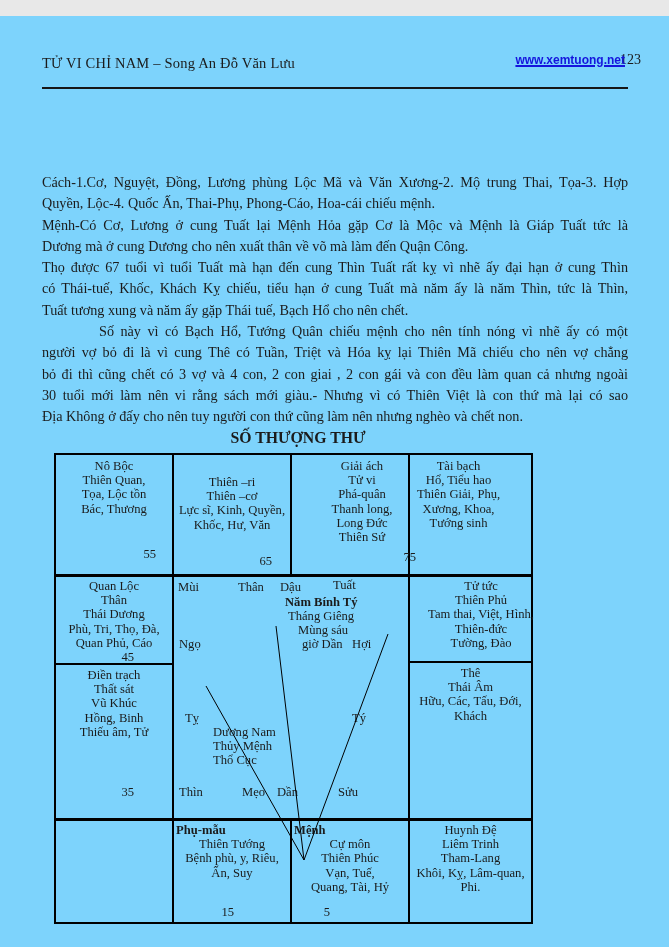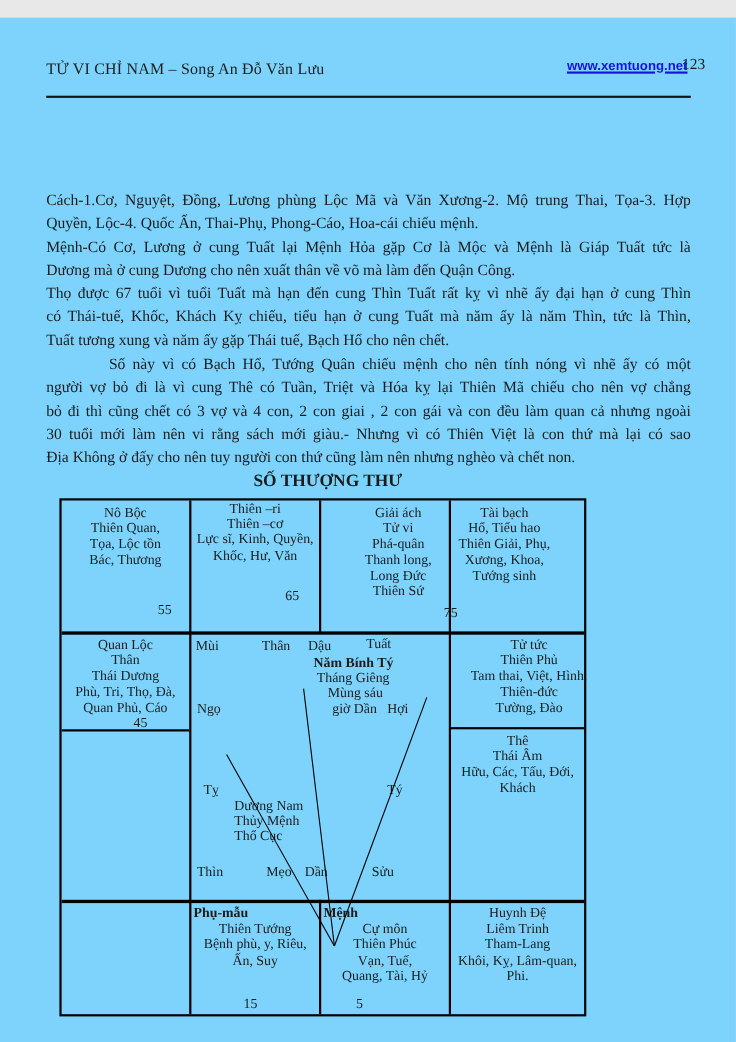--- a/index.html
+++ b/index.html
@@ -32,21 +32,21 @@
   .v2b{left:234px;top:363px;width:2px;height:104px;}
   .v3{left:352px;top:0;width:2px;height:467px;}
   .h1{left:0;top:119px;width:475px;height:3px;}
   .h2{left:0;top:363px;width:475px;height:3px;}
   .h3{left:0;top:208px;width:116px;height:2px;}
   .h4{left:353px;top:206px;width:122px;height:2px;}
 
   .cell{position:absolute;text-align:center;}
   .cell div{white-space:nowrap;}
   .c-noboc{left:0;top:4px;width:116px;}
-  .c-thiendi{left:118px;top:0;width:116px;}
+  .c-thiendi{left:118px;top:20px;width:116px;}
   .c-giaiach{left:236px;top:4px;width:140px;}
   .c-taibach{left:354px;top:4px;width:97px;}
   .c-quanloc{left:0;top:124px;width:116px;}
   .c-dientrach{left:0;top:213px;width:116px;}
   .c-tutuc{left:354px;top:124px;width:142px;}
   .c-the{left:354px;top:211px;width:121px;}
   .c-phucduc{left:0;top:368px;width:116px;height:97px;}
   .c-phumau{left:118px;top:368px;width:116px;height:97px;}
   .c-menh{left:236px;top:368px;width:116px;height:97px;}
   .c-huynhde{left:354px;top:368px;width:121px;height:97px;}
@@ -136,20 +136,28 @@
       <div>Tướng sinh</div>
     </div>
 
     <div class="cell c-quanloc">
       <div>Quan Lộc</div>
       <div>Thân</div>
       <div>Thái Dương</div>
       <div>Phù, Tri, Thọ, Đà,</div>
       <div>Quan Phủ, Cáo</div>
       <div class="num n45">45</div>
+    </div>
+    <div class="cell c-dientrach">
+      <div>Điền trạch</div>
+      <div>Thất sát</div>
+      <div>Vũ Khúc</div>
+      <div>Hồng, Binh</div>
+      <div>Thiếu âm, Tử</div>
+      <div class="num n35">35</div>
     </div>
 
     <div class="cell c-tutuc">
       <div>Tử tức</div>
       <div>Thiên Phủ</div>
       <div>Tam thai, Việt, Hình,</div>
       <div>Thiên-đức</div>
       <div>Tường, Đào</div>
     </div>
     <div class="cell c-the">

